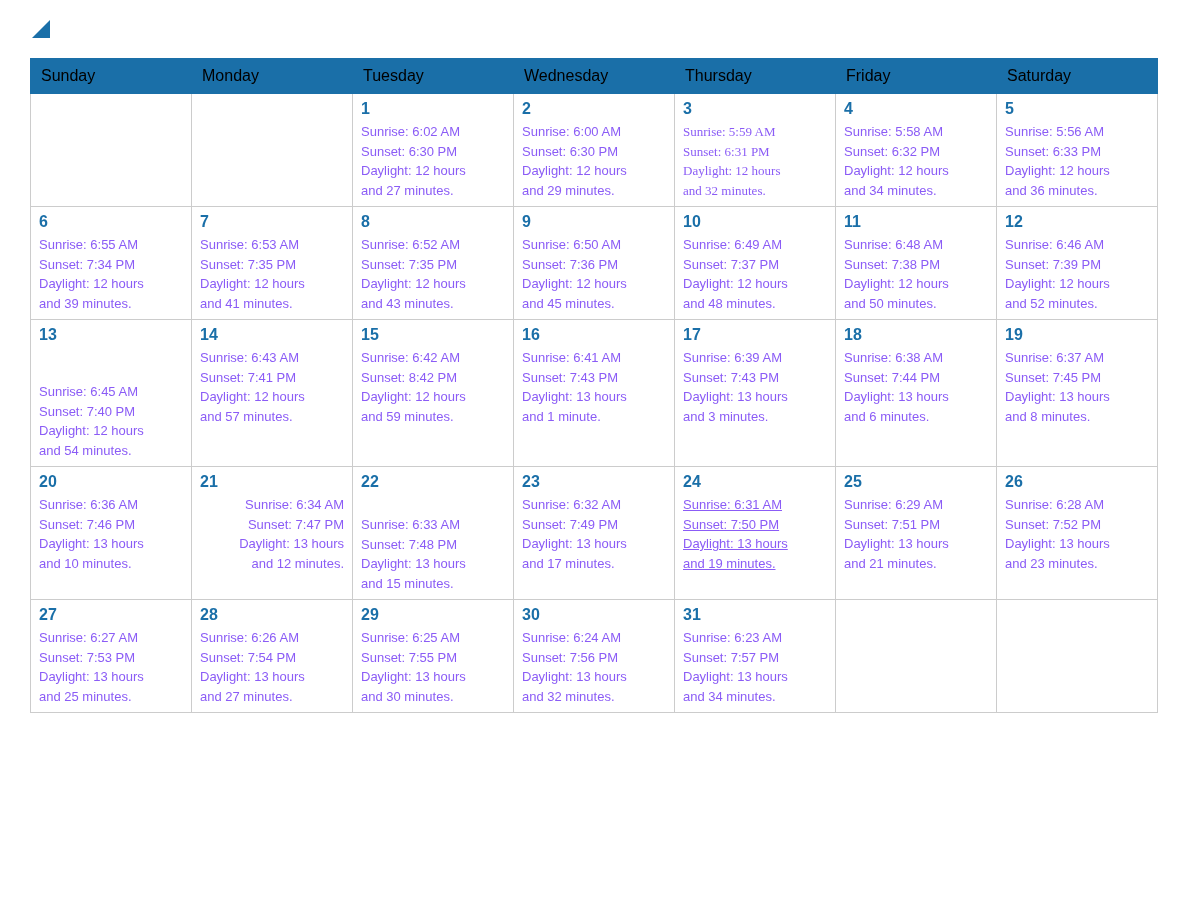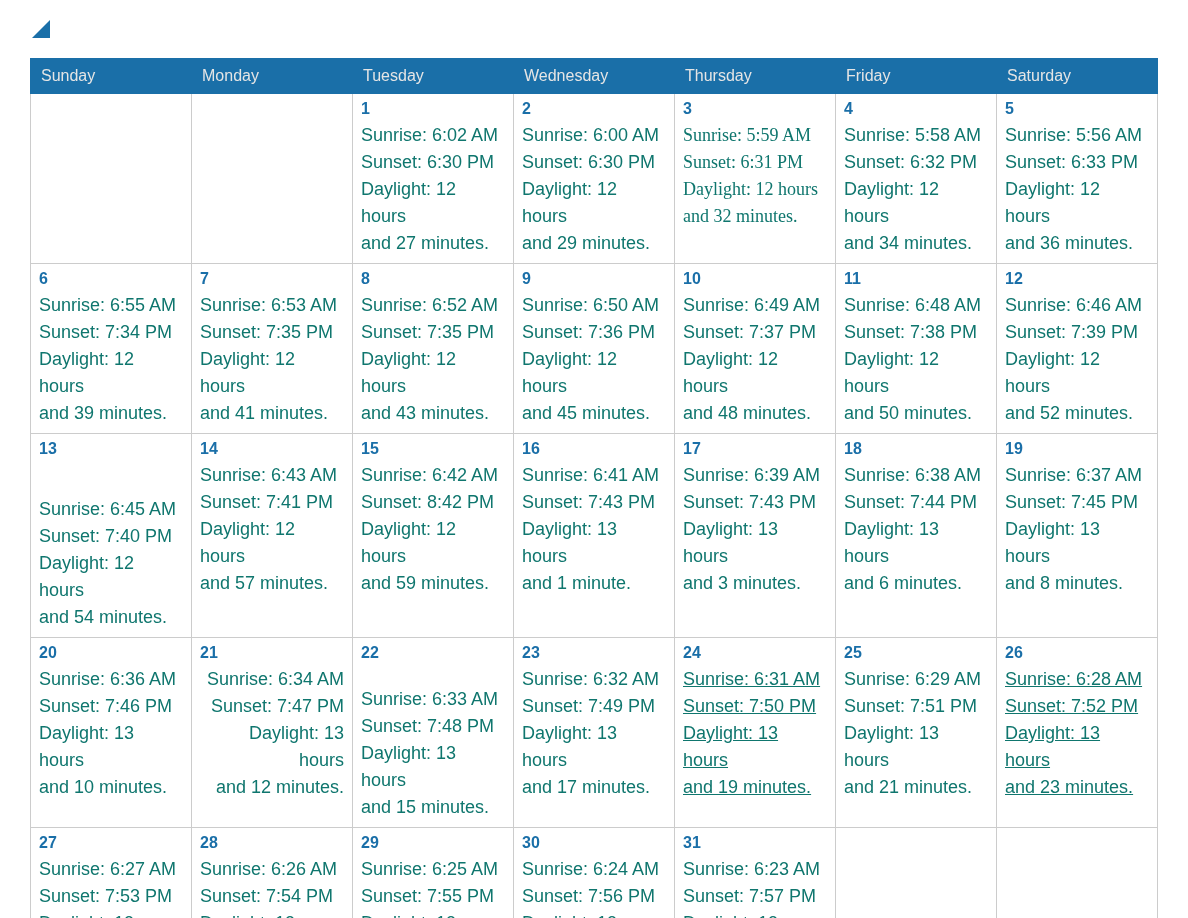--- a/index.html
+++ b/index.html
@@ -61,21 +61,21 @@
       color: #555;
       font-family: Georgia, serif;
       margin-top: 4px;
     }
     .calendar {
       width: 100%;
       border-collapse: collapse;
     }
     .calendar th {
       background-color: #1a6fa8;
-      color: #e5e5e5;
+      color: #000000;
       font-size: 16px;
       font-weight: normal;
       padding: 8px 10px;
       text-align: left;
       border: 1px solid #1a6fa8;
     }
     .calendar td {
       border: 1px solid #ccc;
       vertical-align: top;
       padding: 6px 8px;
@@ -85,23 +85,23 @@
       color: #333;
     }
     .day-number {
       font-size: 16px;
       color: #1a6fa8;
       font-weight: bold;
       display: block;
       margin-bottom: 4px;
     }
     .day-info {
-      font-size: 18px;
+      font-size: 13px;
       line-height: 1.5;
-      color: #0f766e;
+      color: #8b5cf6;
     }
     .empty-cell {
       background: #fff;
     }
   </style>
 </head>
 <body>
 
 <div class="header">
   <div class="logo">
@@ -309,21 +309,21 @@
         </td>
         <td>
           <span class="day-number">25</span>
           <div class="day-info" style="white-space: pre-line;">Sunrise: 6:29 AM
 Sunset: 7:51 PM
 Daylight: 13 hours
 and 21 minutes.</div>
         </td>
         <td>
           <span class="day-number">26</span>
-          <div class="day-info" style="white-space: pre-line; text-decoration: underline;">Sunrise: 6:28 AM
+          <div class="day-info" style="white-space: pre-line;">Sunrise: 6:28 AM
 Sunset: 7:52 PM
 Daylight: 13 hours
 and 23 minutes.</div>
         </td>
       </tr>
       <tr>
         <td>
           <span class="day-number">27</span>
           <div class="day-info" style="white-space: pre-line;">Sunrise: 6:27 AM
 Sunset: 7:53 PM

